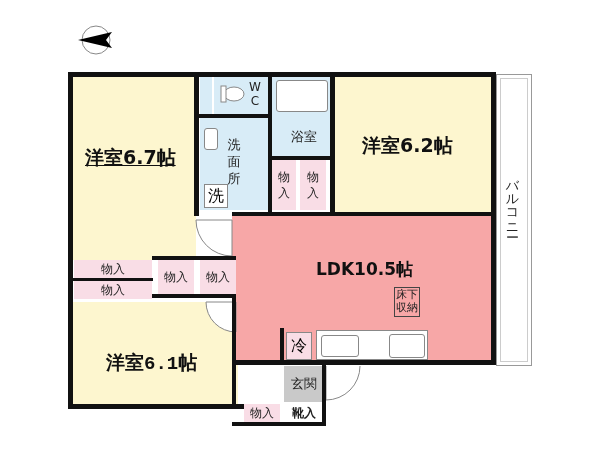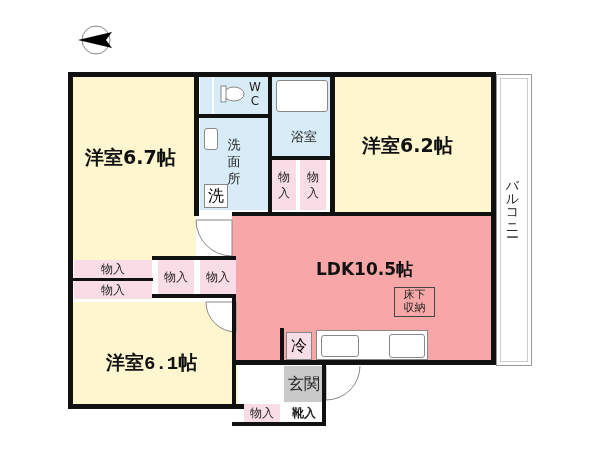--- a/index.html
+++ b/index.html
@@ -23,31 +23,31 @@
     <polygon points="6,20 40,12 34,20 40,28" fill="#000"></polygon>
   </svg>
 </div>
 
 <div class="abs" style="left:496px;top:74px;width:36px;height:292px;border:1px solid #999;background:#fff;">
   <div class="abs" style="left:3px;top:3px;right:3px;bottom:3px;border:1px solid #ccc;"></div>
   <div class="abs" style="left:8px;top:96px;width:16px;font-size:13px;writing-mode:vertical-rl;color:#222;">バルコニー</div>
 </div>
 
 <div class="abs yellow" style="left:72px;top:76px;width:124px;height:184px;"></div>
-<div class="room-label" style="left:85px;top:145px;font-size:19px;">洋室6.7帖</div>
+<div class="room-label" style="left:85px;top:145px;font-size:19px;text-decoration:underline;">洋室6.7帖</div>
 
 <div class="abs yellow" style="left:334px;top:76px;width:158px;height:138px;"></div>
 <div class="room-label" style="left:362px;top:133px;font-size:19px;">洋室6.2帖</div>
 
 <div class="abs yellow" style="left:72px;top:302px;width:166px;height:102px;"></div>
 <div class="room-label" style="left:106px;top:350px;font-size:19px;font-family:Liberation Mono, monospace;">洋室6.1帖</div>
 
 <div class="abs pink" style="left:232px;top:216px;width:260px;height:144px;"></div>
 <div class="room-label" style="left:316px;top:258px;font-size:17px;font-weight:bold;">LDK10.5帖</div>
-<div class="abs" style="left:394px;top:287px;width:41px;height:30px;border:1px solid #444;font-size:11px;line-height:13px;text-align:center;color:#222;">
+<div class="abs" style="left:394px;top:287px;width:26px;height:30px;border:1px solid #444;font-size:11px;line-height:13px;text-align:center;color:#222;">
   <div>床下</div>
   <div>収納</div>
 </div>
 
 <div class="abs" style="left:286px;top:332px;width:26px;height:28px;background:#f9dde6;border:1px solid #888;font-size:16px;text-align:center;line-height:26px;">冷</div>
 <div class="abs" style="left:316px;top:330px;width:112px;height:30px;background:#fff;border:1px solid #888;">
   <div class="abs" style="left:4px;top:4px;width:38px;height:22px;border:1px solid #888;border-radius:3px;"></div>
   <div class="abs" style="left:72px;top:3px;width:36px;height:24px;border:1px solid #888;border-radius:3px;"></div>
 </div>
 
@@ -95,21 +95,21 @@
   <div class="small-label" style="left:0;top:2px;width:78px;">物入</div>
 </div>
 <div class="abs closet" style="left:158px;top:260px;width:36px;height:34px;">
   <div class="small-label" style="left:0;top:10px;width:36px;">物入</div>
 </div>
 <div class="abs closet" style="left:200px;top:260px;width:36px;height:34px;">
   <div class="small-label" style="left:0;top:10px;width:36px;">物入</div>
 </div>
 
 <div class="abs gray" style="left:284px;top:366px;width:40px;height:36px;">
-  <div class="small-label" style="left:0;top:11px;width:40px;font-size:16px;">玄関</div>
+  <div class="small-label" style="left:0;top:11px;width:40px;font-size:13px;">玄関</div>
 </div>
 <div class="abs" style="left:284px;top:404px;width:40px;height:18px;background:#fff;">
   <div class="small-label" style="left:0;top:2px;width:40px;font-weight:bold;">靴入</div>
 </div>
 <div class="abs closet" style="left:244px;top:404px;width:36px;height:18px;">
   <div class="small-label" style="left:0;top:2px;width:36px;">物入</div>
 </div>
 
 <svg class="abs" style="left:326px;top:366px;" width="36" height="36">
   <path d="M0,0 L0,34 A34,34 0 0 0 34,0" fill="none" stroke="#888"></path>

